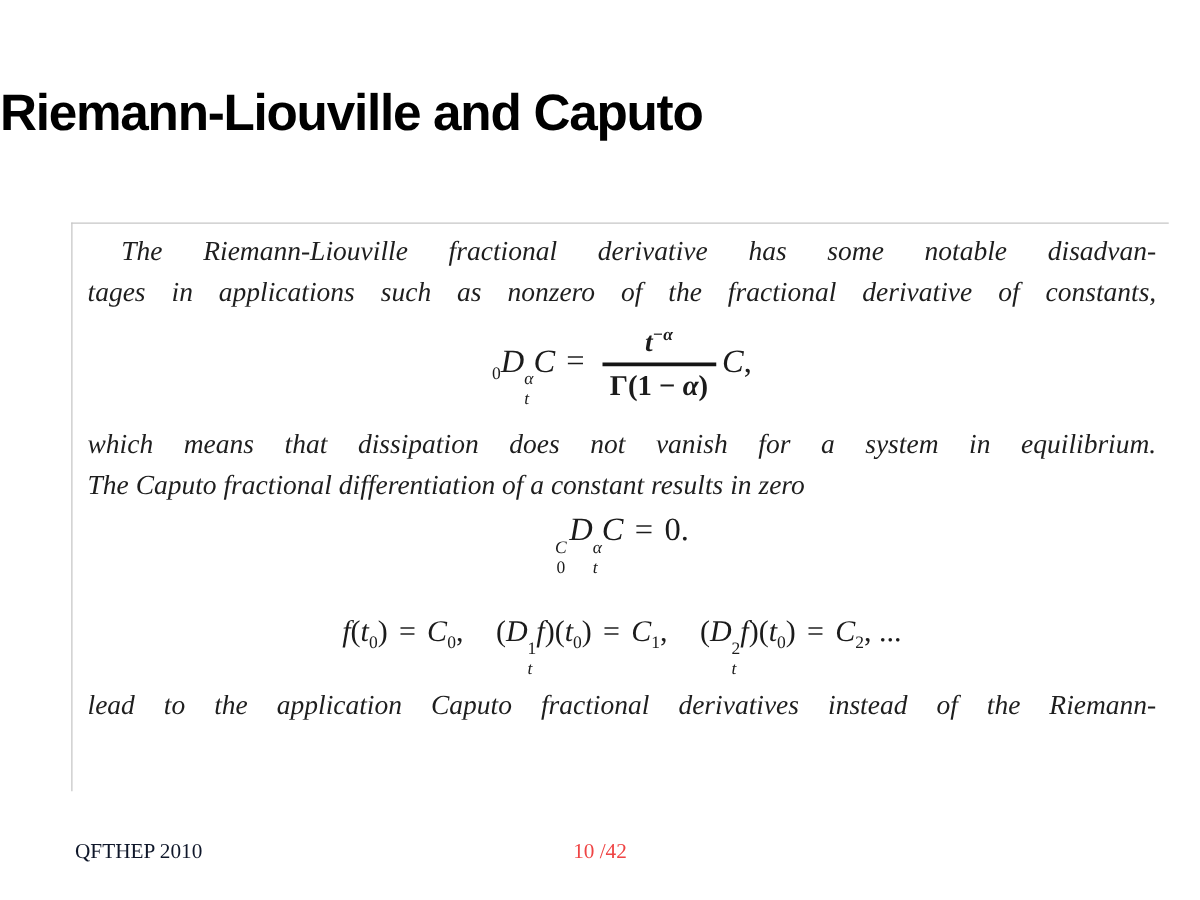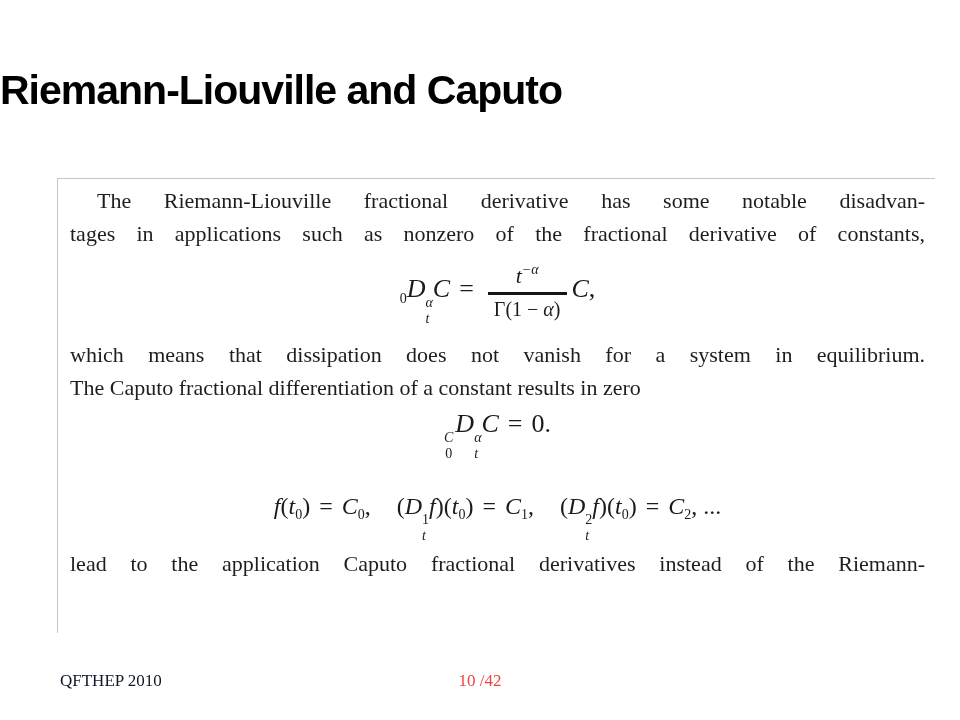--- a/index.html
+++ b/index.html
@@ -16,21 +16,21 @@
   }
   
   .content-box {
     position:absolute; left:57px; top:178px; width:878px; height:455px;
     box-sizing:border-box; background:#ffffff;
     border-top:1px solid #c6c6c6; border-left:1px solid #c6c6c6;
     padding:5px 10px 0 12px;
   }
   .tline {
     margin:0; font-size:22px; line-height:33px; height:33px;
-    color:#1e1e1e; overflow:hidden;
+    color:#1e1e1e; overflow:hidden;font-style:italic;
   }
   .just { text-align:justify; text-align-last:justify; }
   .rag  { white-space:nowrap; }
   .ind  { text-indent:27px; }
   
   .fblock { display:flex; justify-content:center; align-items:center; }
   .f1 { height:88px; } .f2 { height:62px; } .f3 { height:58px;margin-top:23px; }
   .m  { font-size:26px; color:#1b1b1b; white-space:nowrap; }
   .m3 { font-size:24px; }
   .it { font-style:italic; }
@@ -44,24 +44,24 @@
   .ss .s-top { display:block; margin-bottom:2px; }
   .ss .s-bot { display:block; }
   .ss.pre { align-items:center; margin-right:2px; }
   
   .psub { font-size:14px; vertical-align:-6px; font-style:normal; }
   .sb   { font-size:14px; vertical-align:-5px; font-style:normal; }
   .sp   { font-size:14px; vertical-align:9px; }
   
   .frac {
     display:inline-flex; flex-direction:column; align-items:center;
-    vertical-align:middle; margin:0 5px; line-height:1.1;
+    vertical-align:middle; margin:0 5px; line-height:1.1;font-weight:bold;
   }
   .frac .num { font-size:22px; padding:0 2px 4px; }
-  .frac .den { font-size:20px; border-top:3px solid #151515; padding:3px 6px 0; }
+  .frac .den { font-size:23px; border-top:3px solid #151515; padding:3px 6px 0; }
   .gap { display:inline-block; width:26px; }
   
   .footer-left {
     position:absolute; top:671px; left:60px;
     font-size:17px; color:#0f172a;
   }
   .footer-center {
     position:absolute; top:671px; left:0; width:100%; text-align:center;
     font-size:17px; color:#ef4444;
   }

